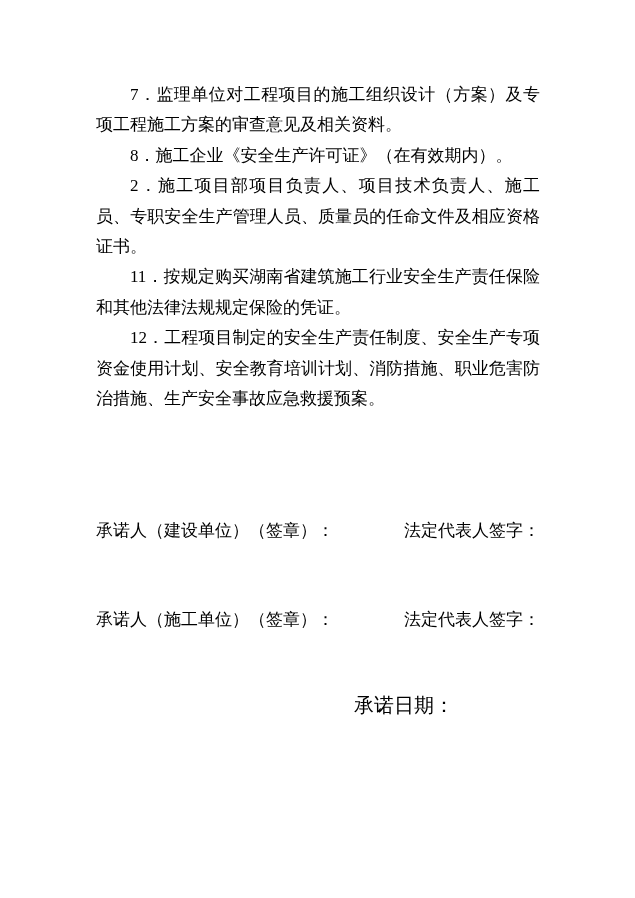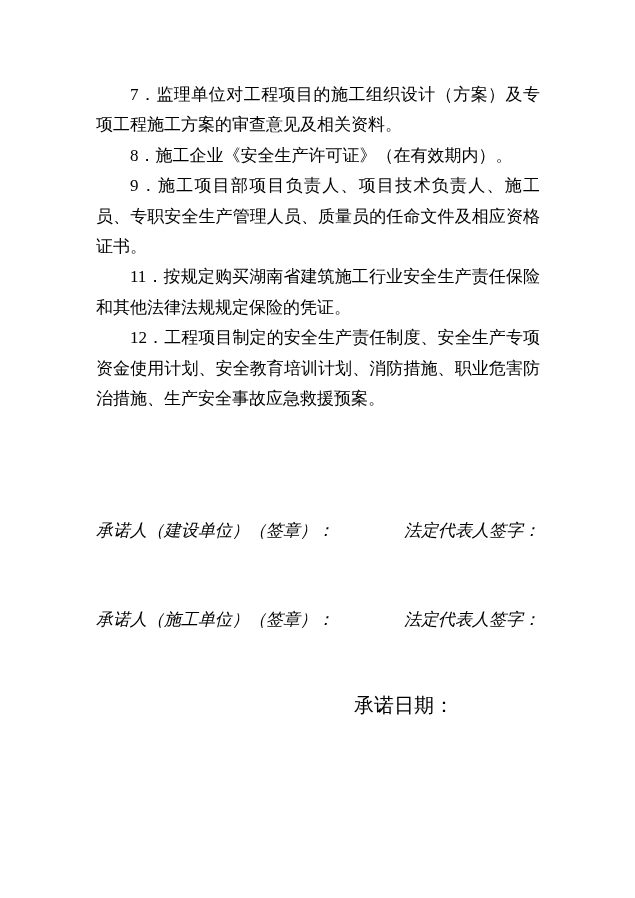--- a/index.html
+++ b/index.html
@@ -29,42 +29,41 @@
     text-justify: inter-ideograph;
     text-indent: 2em;
     word-break: break-all;
   }
   .sig-row {
     display: flex;
     justify-content: space-between;
     align-items: baseline;
     font-size: 17px;
     line-height: 22px;
-    font-style: italic;
   }
   .sig-row-1 { margin-top: 106px; }
   .sig-row-2 { margin-top: 67px; }
   .date-row {
     margin-top: 63px;
     font-size: 20px;
     line-height: 22px;
   }
   .date-label {
     display: inline-block;
     margin-left: 258px;
   }
 </style>
 </head>
 <body>
 
 <div class="page">
 
   <p class="para">7．监理单位对工程项目的施工组织设计（方案）及专项工程施工方案的审查意见及相关资料。</p>
   <p class="para">8．施工企业《安全生产许可证》（在有效期内）。</p>
-  <p class="para">9．施工项目部项目负责人、项目技术负责人、施工员、专职安全生产管理人员、质量员的任命文件及相应资格证书。</p>
+  <p class="para">2．施工项目部项目负责人、项目技术负责人、施工员、专职安全生产管理人员、质量员的任命文件及相应资格证书。</p>
   <p class="para">11．按规定购买湖南省建筑施工行业安全生产责任保险和其他法律法规规定保险的凭证。</p>
   <p class="para">12．工程项目制定的安全生产责任制度、安全生产专项资金使用计划、安全教育培训计划、消防措施、职业危害防治措施、生产安全事故应急救援预案。</p>
 
   <div class="sig-row sig-row-1">
     <span>承诺人（建设单位）（签章）：</span>
     <span>法定代表人签字：</span>
   </div>
 
   <div class="sig-row sig-row-2">
     <span>承诺人（施工单位）（签章）：</span>

